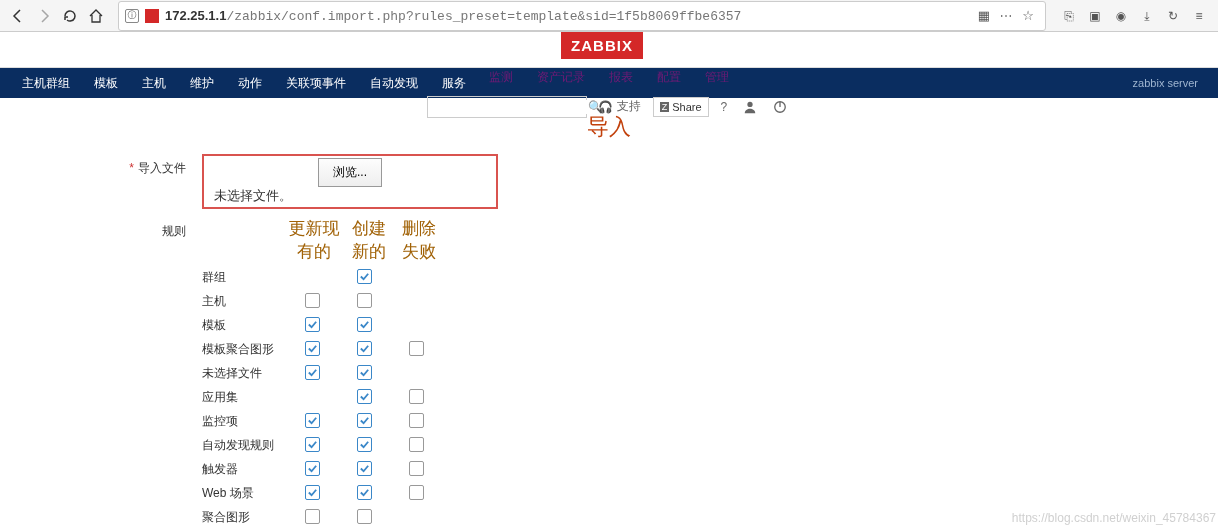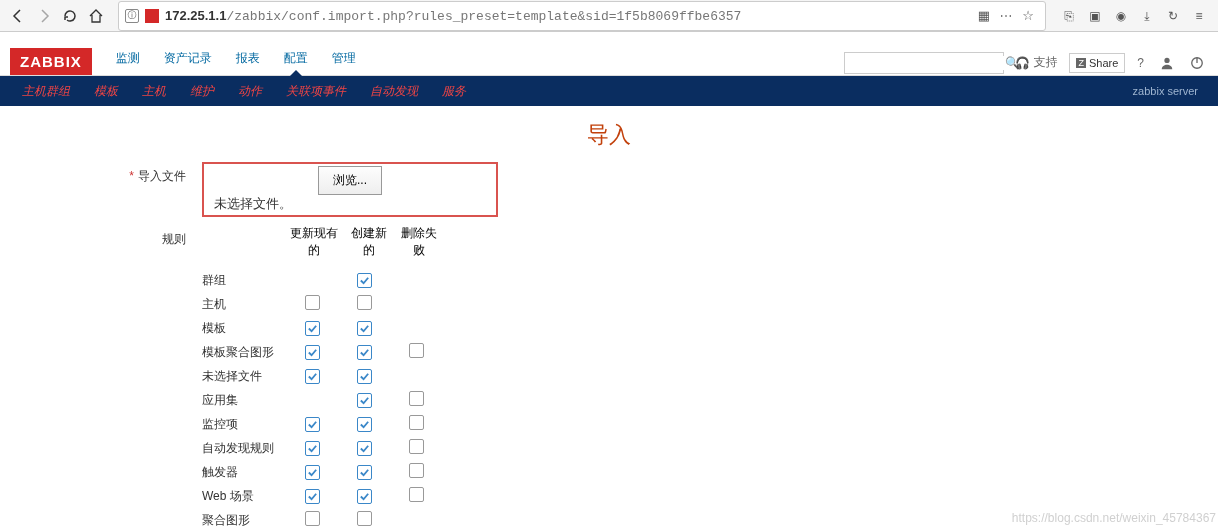--- a/index.html
+++ b/index.html
@@ -12,51 +12,51 @@
     .url-bar { flex: 1; display: flex; align-items: center; background: #fff; border: 1px solid #ccc; border-radius: 3px; padding: 3px 6px; font-size: 13px; color: #333; margin: 0 6px; }
     .url-info { width: 14px; height: 14px; border: 1px solid #888; border-radius: 2px; display: flex; align-items: center; justify-content: center; margin-right: 6px; font-size: 9px; color: #555; }
     .url-favicon { width: 14px; height: 14px; background: #d42828; margin-right: 6px; }
     .url-text { flex: 1; }
     .url-host { font-weight: bold; }
     .url-path { color: #777; font-family: Liberation Mono, monospace; }
     .toolbar-right { display: flex; align-items: center; gap: 4px; }
     .toolbar-icon { width: 22px; height: 22px; display: flex; align-items: center; justify-content: center; color: #555; }
 
     
-    .header-main { display: flex; align-items: flex-end; background: #fff; border-bottom: 1px solid #ddd; padding: 0 10px; height: 44px; }
+    .header-main { display: flex; align-items: center; background: #fff; border-bottom: 1px solid #ddd; padding: 0 10px; height: 36px; flex-direction: column; }
     .logo { background: #d42828; color: #fff; font-weight: bold; letter-spacing: 1px; padding: 5px 10px; font-size: 15px; margin-right: 14px; }
     .main-nav { display: flex; gap: 4px; flex: 1; }
-    .main-nav-item { padding: 10px 10px 8px; cursor: pointer; color: #0369a1; position: relative; }
+    .main-nav-item { padding: 10px 10px 8px; cursor: pointer; color: #701a75; position: relative; }
     .main-nav-item.active:after { content:""; position:absolute; left:50%; bottom:-1px; margin-left:-6px; width:0; height:0; border-left:6px solid transparent; border-right:6px solid transparent; border-bottom:6px solid #0a2d60; }
     .header-right { display: flex; align-items: center; gap: 8px; }
     .search-box { border: 1px solid #ccc; padding: 3px 6px; width: 160px; display: flex; align-items: center; }
     .search-box input { border: none; outline: none; flex: 1; font-size: 12px; }
     .hdr-icon { color: #666; cursor: pointer; padding: 4px; display: flex; align-items: center; gap: 3px; font-size: 12px; }
     .hdr-btn { border: 1px solid #ccc; padding: 3px 6px; font-size: 11px; cursor: pointer; display:flex; align-items:center; gap:3px; }
 
     
     .sub-nav { background: #0a2d60; color: #fff; display: flex; align-items: center; padding: 0 10px; height: 30px; font-size: 12px; }
     .sub-nav-items { display: flex; gap: 0; }
-    .sub-nav-item { padding: 8px 12px; cursor: pointer; color: #ef4444; font-style: italic; }
+    .sub-nav-item { padding: 8px 12px; cursor: pointer; color: #ffffff; }
     .sub-nav-right { margin-left: auto; color: #9fb5d0; font-size: 11px; padding-right: 10px; text-align: right; }
 
     
     .page-title { font-size: 22px; padding: 14px 16px 6px; color: #c2410c; text-align: center; }
     .form-area { padding: 6px 16px; }
     .form-row { display: flex; align-items: flex-start; margin-bottom: 8px; }
     .form-label { width: 186px; text-align: right; padding-right: 16px; padding-top: 6px; color: #333; font-size: 12px; }
     .req { color: #c33; margin-right: 4px; }
     .file-row { display: flex; align-items: center; border: 2px solid #d9534f; padding: 2px 2px 2px 2px; flex-direction: column; }
     .browse-btn { border: 1px solid #999; background: linear-gradient(#fdfdfd,#eee); padding: 5px 14px; cursor: pointer; font-size: 12px; }
     .file-status { margin-left: 8px; color: #333; font-size: 13px; min-width: 280px; }
     .rules-header { display: flex; }
-    .rules-col-th { color: #000000; font-size: 12px; }
+    .rules-col-th { color: #a16207; font-size: 17px; }
     .th-wrap { display:flex; gap: 4px; margin-left:84px;}
     .rules-table { margin-top: 6px; }
-    .rule-row { display: flex; align-items: flex-end; height: 24px; }
+    .rule-row { display: flex; align-items: flex-start; height: 24px; }
     .rule-name { width: 84px; font-size: 12px; color: #333; }
     .chk { width: 52px; text-align: center; }
     .cbox { width: 15px; height: 15px; border: 1px solid #999; border-radius: 2px; display: inline-flex; align-items: center; justify-content: center; background: #fff; cursor: pointer; }
     .cbox.checked { border-color: #3a87c8; background: #fff; }
     .cbox.checked svg { width: 11px; height: 11px; }
     .watermark { position: fixed; bottom: 6px; right: 2px; color: #d0d0d0; font-size: 12px; pointer-events: none; text-align: right; }
   </style>
 </head>
 <body>
 

